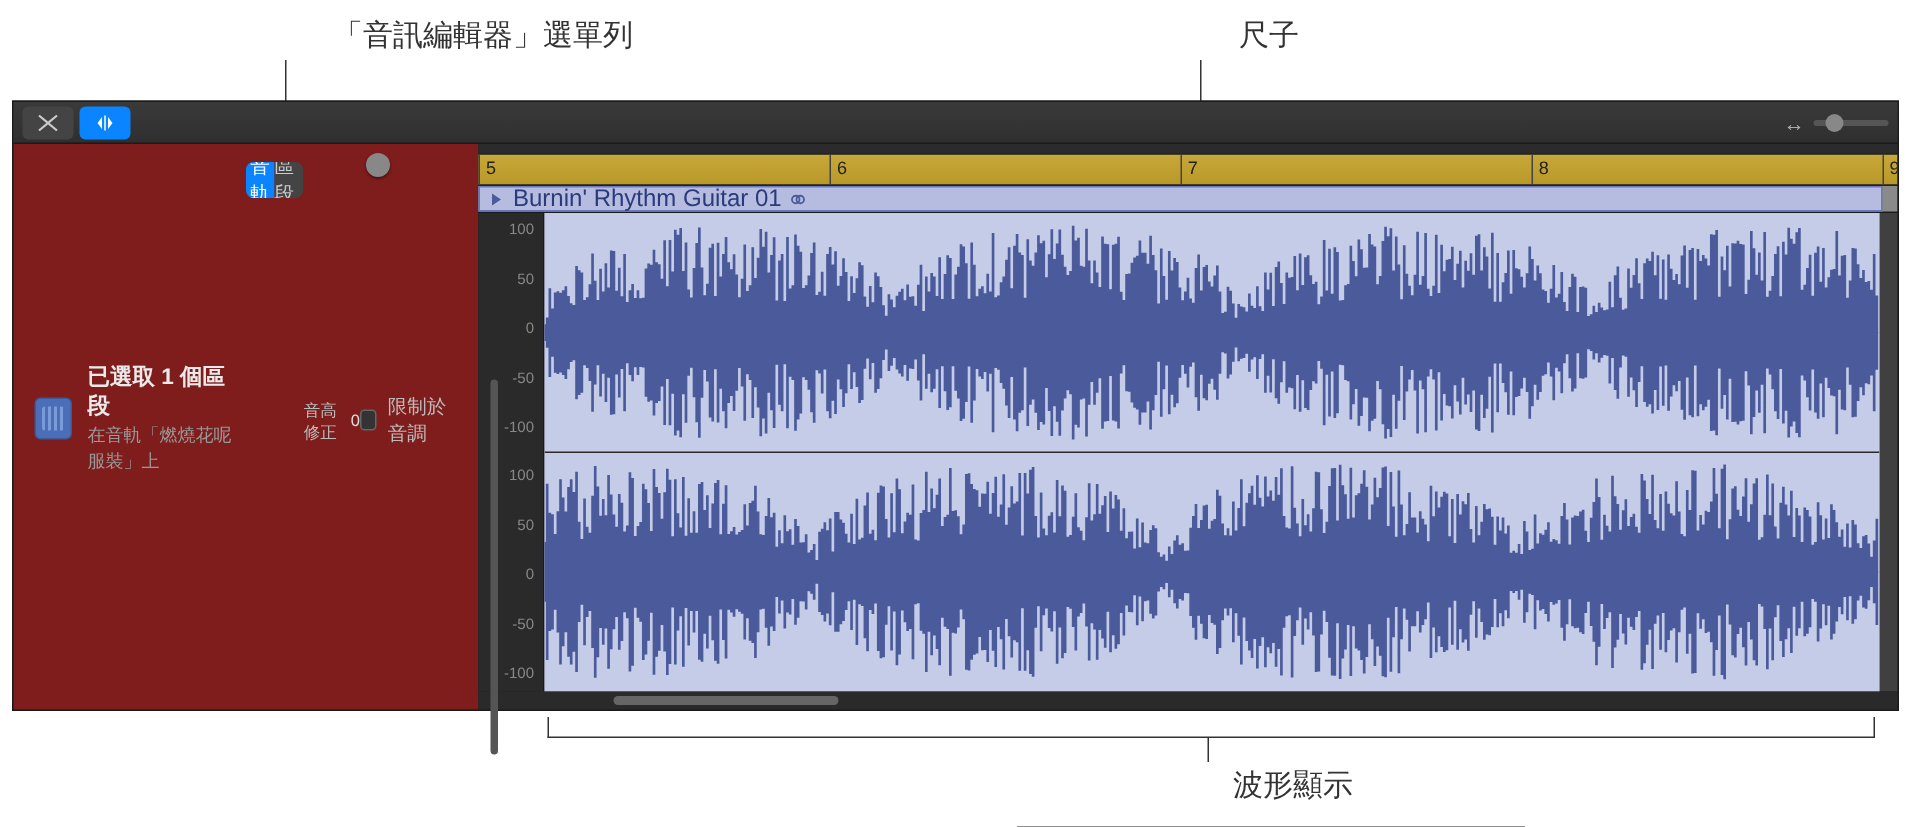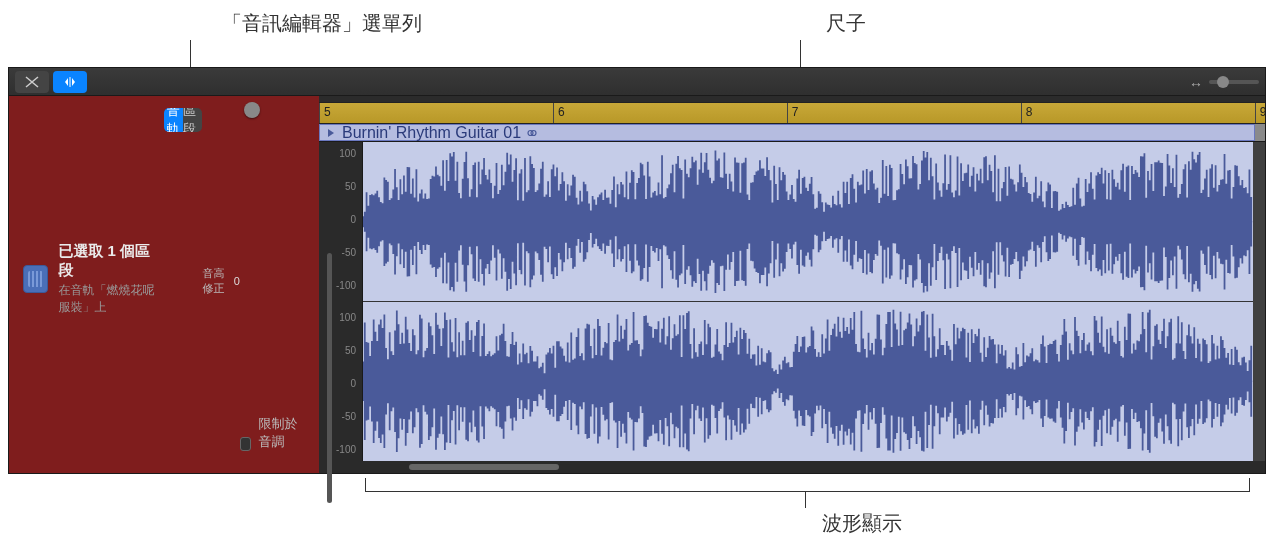--- a/index.html
+++ b/index.html
@@ -149,21 +149,21 @@
       left: 4px;
       top: -6px;
       width: 16px;
       height: 16px;
       background: #888;
       border-radius: 50%;
       box-shadow: 0 1px 2px rgba(0,0,0,0.5);
     }
     .checkbox-row {
       display: flex;
-      align-items: flex-end;
+      align-items: center;
       gap: 8px;
       font-size: 13px;
       color: #bbb;
       margin-bottom: 10px;
     }
     .checkbox {
       width: 14px;
       height: 14px;
       border: 1px solid #666;
       border-radius: 3px;

